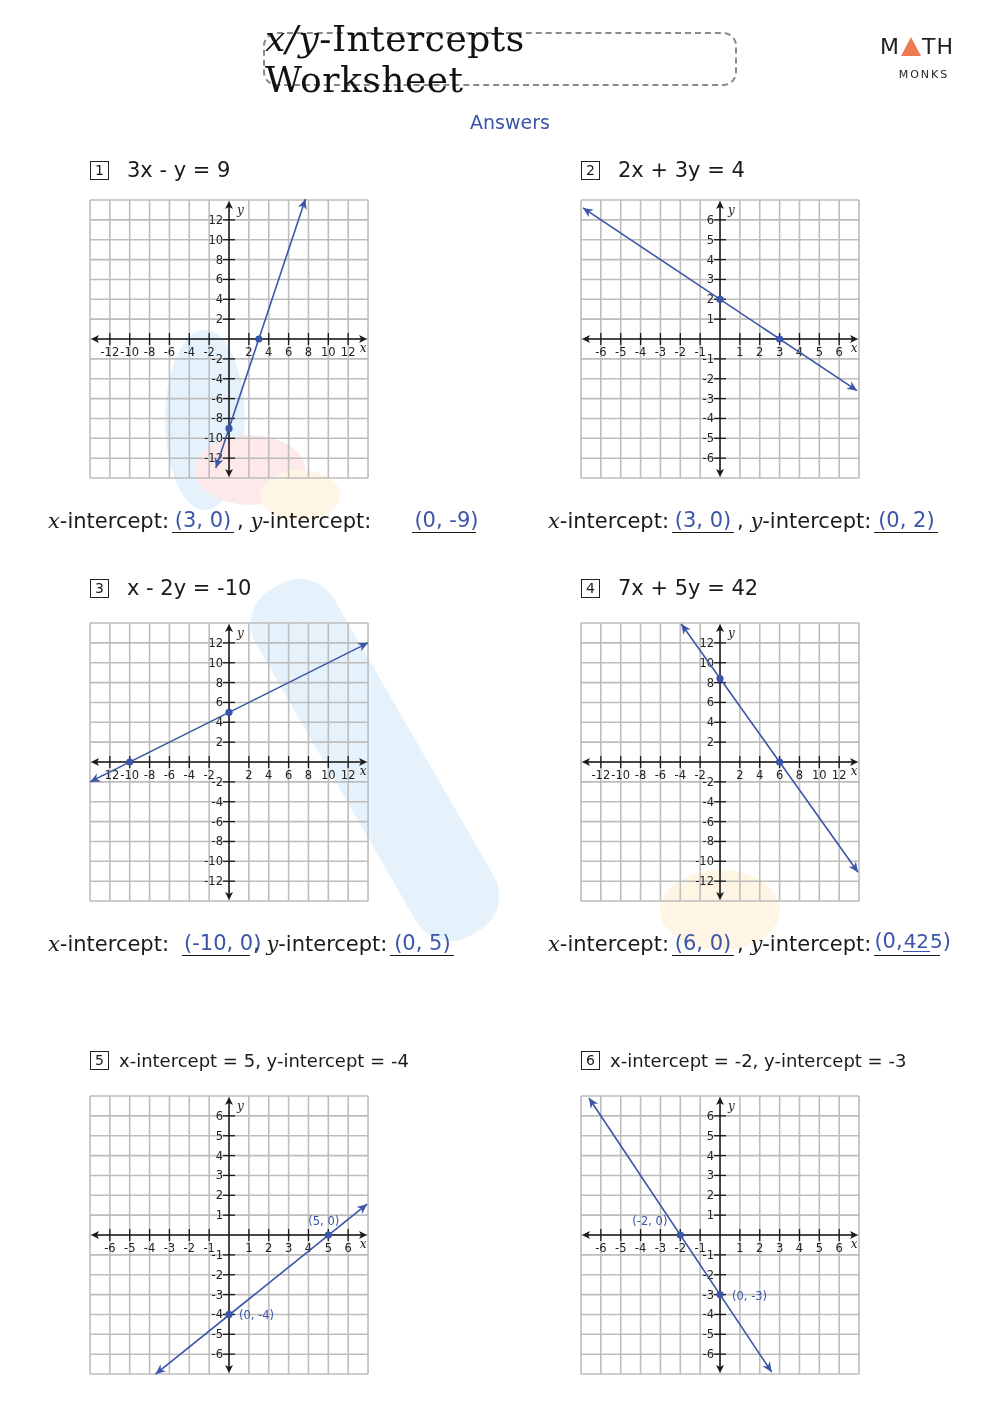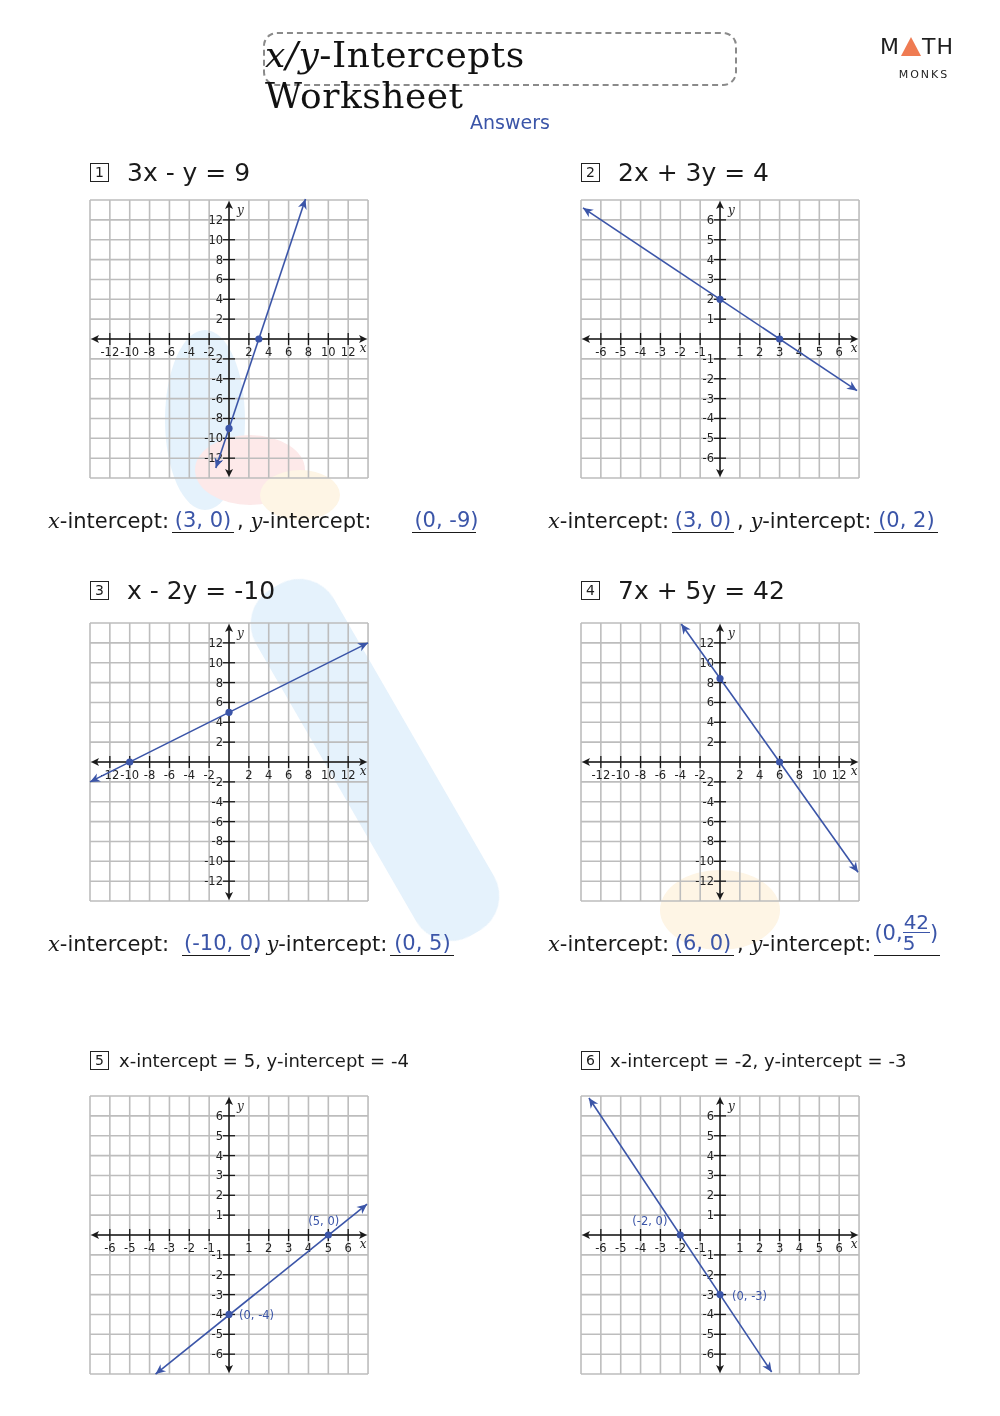--- a/index.html
+++ b/index.html
@@ -1,39 +1,39 @@
 <!DOCTYPE html>
 <html><head>
 <meta charset="utf-8">
 <style>
   html, body { margin:0; padding:0; background:#ffffff; }
   body { width:1000px; height:1416px; position:relative; overflow:hidden;
          font-family:"Liberation Sans", "DejaVu Sans", sans-serif; color:#1a1a1a; }
   .title-box { position:absolute; left:263px; top:32px; width:474px; height:54px;
     border:2.5px dashed #8a8a8a; border-radius:14px; box-sizing:border-box;
-    display:flex; align-items:flex-start; justify-content:center; }
+    display:flex; align-items:center; justify-content:center; }
   .title-text { font-family:"DejaVu Serif", "Liberation Serif", serif; font-size:36px; color:#111; letter-spacing:0.5px; }
   .title-text i { font-style:italic; }
   .logo { position:absolute; left:876px; top:36px; width:82px; text-align:center; }
   .logo-top { font-family:"DejaVu Sans", sans-serif; font-size:22px; font-weight:normal; letter-spacing:1px; color:#1f1f1f; line-height:22px; display:flex; justify-content:center; align-items:flex-end; }
   .logo-tri { width:0; height:0; border-left:10px solid transparent; border-right:10px solid transparent; border-bottom:19px solid #ef7b52; margin:0 1px 2px 1px; }
   .logo-bottom { font-family:"DejaVu Sans", sans-serif; font-size:11px; letter-spacing:2px; color:#1f1f1f; margin-top:10px; padding-left:14px; }
   .answers { position:absolute; left:0; width:1020px; top:111px; text-align:center;
     font-family:"DejaVu Sans", sans-serif; font-size:19px; color:#3b55a8; }
   .watermark { position:absolute; pointer-events:none; }
   .prob-head { position:absolute; display:flex; align-items:center; white-space:nowrap; }
   .num-box { width:17px; height:17px; border:1.3px solid #222; font-size:14px; line-height:17px;
     text-align:center; margin-right:18px; font-family:"DejaVu Sans", sans-serif; box-sizing:content-box; }
-  .eq { font-family:"DejaVu Sans", sans-serif; font-size:25px; color:#1a1a1a; }
+  .eq { font-family:"DejaVu Sans", sans-serif; font-size:21px; color:#1a1a1a; }
   .eq.small { font-size:18px; }
   .graph { position:absolute; }
   .answer-line { position:absolute; white-space:nowrap; font-family:"DejaVu Sans", sans-serif; font-size:21px; color:#1a1a1a; display:flex; align-items:flex-end; }
   .answer-line .var { font-family:"DejaVu Serif", serif; font-style:italic; }
   .blank { display:inline-block; border-bottom:1.6px solid #1a1a1a; text-align:center; color:#3b55a8; padding:0 2px; margin:0 3px; position:relative; }
-  .frac { display:inline-flex; flex-direction:column; align-items:flex-start; vertical-align:middle; font-size:20px; line-height:20px; }
+  .frac { display:inline-flex; flex-direction:row; align-items:center; vertical-align:middle; font-size:20px; line-height:20px; }
   .frac .n { border-bottom:1.5px solid #3b55a8; padding:0 1px; }
 </style>
 </head>
 <body>
 
 <svg class="watermark" width="1000" height="1416" style="left:0;top:0;">
   <g opacity="0.18">
     <ellipse cx="205" cy="420" rx="40" ry="90" fill="#6fb4ea"></ellipse>
     <ellipse cx="250" cy="470" rx="55" ry="35" fill="#f08080"></ellipse>
     <ellipse cx="300" cy="495" rx="40" ry="25" fill="#f7c36a"></ellipse>

